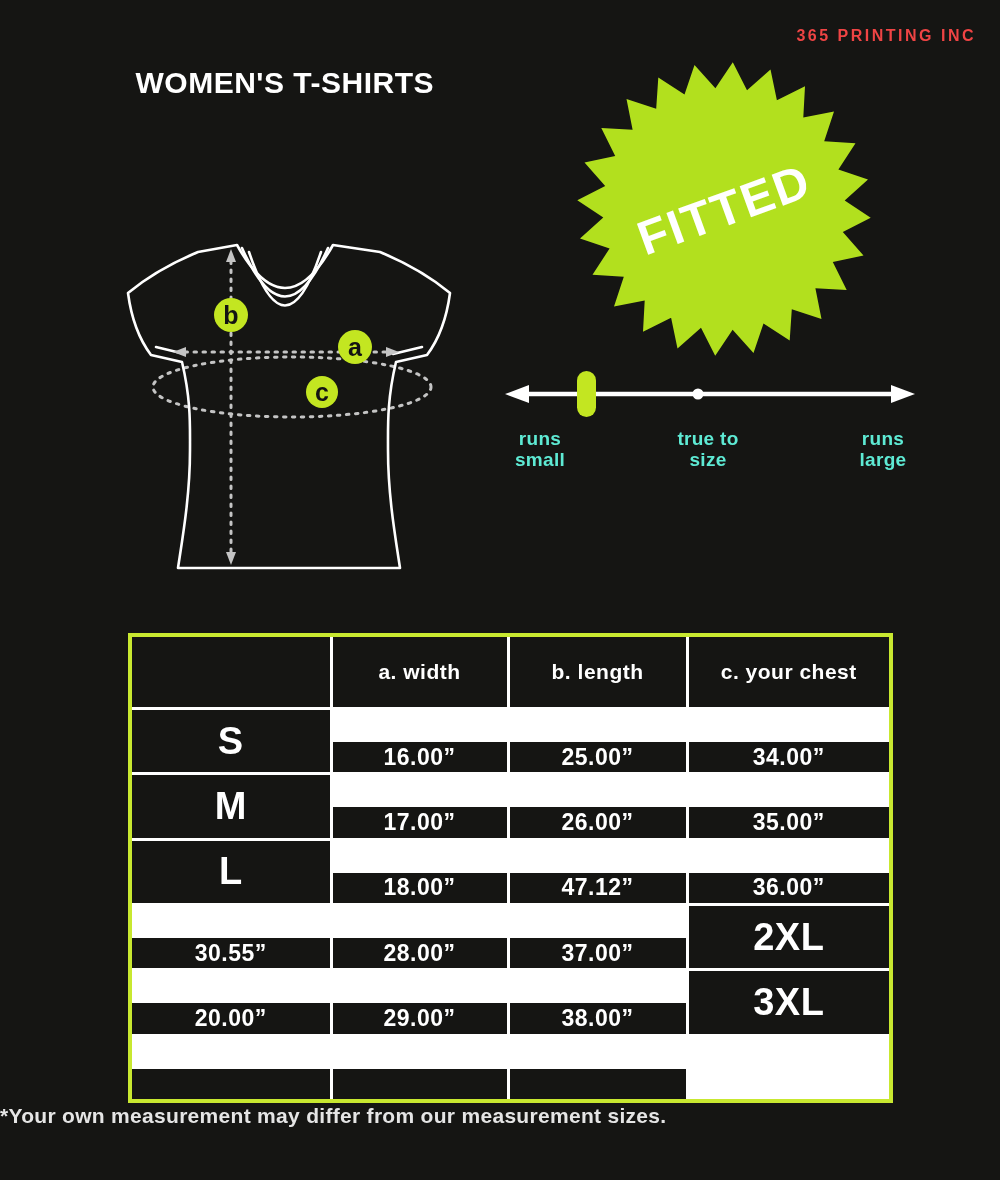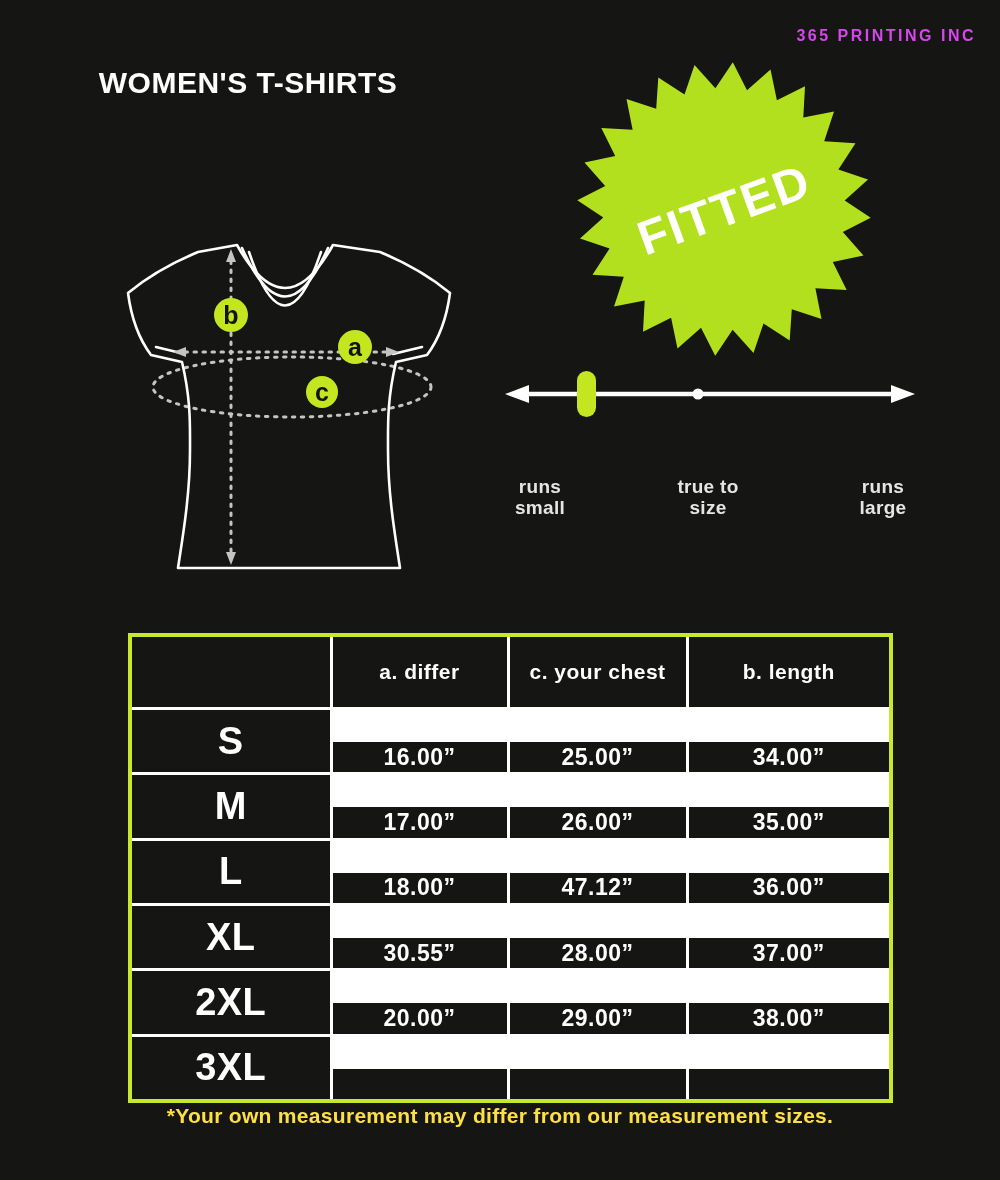--- a/index.html
+++ b/index.html
@@ -7,32 +7,32 @@
   .canvas {
     position:relative; width:1000px; height:1180px;
     background:#151513; overflow:hidden;
     font-family:"Liberation Sans", sans-serif;
     color:#ffffff; font-weight:bold;
   }
 
   
   .brand {
     position:absolute; top:27px; right:24px;
-    font-size:16px; letter-spacing:2.5px; color:#d946ef;
+    font-size:16px; letter-spacing:2.5px; color:#ef4444;
   }
 
   
   .title-block { position:absolute; left:62px; top:60px; width:372px; }
   .title {
     font-size:76px; line-height:1; letter-spacing:-1px;
     color:#c3e621; white-space:nowrap;
   }
   .subtitle {
     margin-top:6px; font-size:30px; letter-spacing:0.5px;
-    color:#ffffff; text-align:center; white-space:nowrap;
+    color:#ffffff; text-align:right; white-space:nowrap;
   }
 
   
   .badge-svg { position:absolute; left:575px; top:60px; width:298px; height:298px; }
   .badge-text {
     font-family:"Liberation Sans", sans-serif; font-weight:bold;
     font-size:48px; letter-spacing:2px; fill:#ffffff;
   }
 
   
@@ -43,21 +43,21 @@
   .marker-circle { fill:#c3e621; }
   .marker-letter {
     font-family:"Liberation Sans", sans-serif; font-weight:bold;
     font-size:25px; fill:#131313; text-anchor:middle;
   }
 
   
   .scale-svg { position:absolute; left:500px; top:365px; width:420px; height:62px; }
   .scale-label {
     position:absolute; top:428px; text-align:center;
-    font-size:19px; line-height:21px; color:#e5e5e5; letter-spacing:0.3px;margin-top:48px;
+    font-size:19px; line-height:21px; color:#5eead4; letter-spacing:0.3px;
   }
   .scale-label.left { left:498px; width:84px; }
   .scale-label.mid  { left:656px; width:104px; }
   .scale-label.right{ left:836px; width:94px; }
 
   
   .size-table {
     position:absolute; left:128px; top:633px; width:765px; height:470px;
     border:4px solid #c8e830; background:#ffffff;
     display:grid;
@@ -69,21 +69,21 @@
     background:#151513; display:flex; align-items:center; justify-content:center;
     color:#ffffff;
   }
   .cell.th   { font-size:21px; letter-spacing:0.5px; }
   .cell.size { font-size:38px; letter-spacing:0.5px; }
   .cell.val  { font-size:23px; letter-spacing:0.5px;margin-top:32px; }
 
   
   .footnote {
     position:absolute; top:1104px; left:0; width:100%;
-    text-align:center; font-size:21px; color:#fde047; letter-spacing:0.3px;
+    text-align:left; font-size:21px; color:#e5e5e5; letter-spacing:0.3px;
   }
 </style>
 </head>
 <body>
 
 <div class="canvas">
 
   <div class="brand">365 PRINTING INC</div>
 
   <div class="title-block">
@@ -155,40 +155,39 @@
     <div>true to</div>
     <div>size</div>
   </div>
   <div class="scale-label right">
     <div>runs</div>
     <div>large</div>
   </div>
 
   <div class="size-table">
     <div class="cell th"></div>
-    <div class="cell th">a. differ</div>
+    <div class="cell th">a. width</div>
+    <div class="cell th">b. length</div>
     <div class="cell th">c. your chest</div>
-    <div class="cell th">b. length</div>
 
     <div class="cell size">S</div>
     <div class="cell val">16.00”</div>
     <div class="cell val">25.00”</div>
     <div class="cell val">34.00”</div>
 
     <div class="cell size">M</div>
     <div class="cell val">17.00”</div>
     <div class="cell val">26.00”</div>
     <div class="cell val">35.00”</div>
 
     <div class="cell size">L</div>
     <div class="cell val">18.00”</div>
     <div class="cell val">47.12”</div>
     <div class="cell val">36.00”</div>
 
-    <div class="cell size">XL</div>
     <div class="cell val">30.55”</div>
     <div class="cell val">28.00”</div>
     <div class="cell val">37.00”</div>
 
     <div class="cell size">2XL</div>
     <div class="cell val">20.00”</div>
     <div class="cell val">29.00”</div>
     <div class="cell val">38.00”</div>
 
     <div class="cell size">3XL</div>

